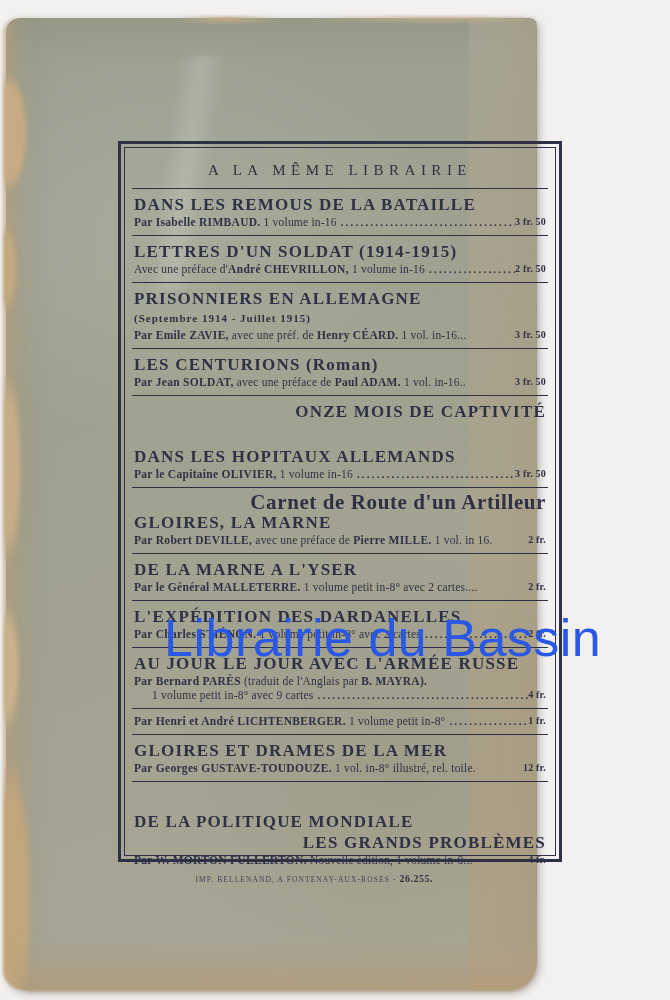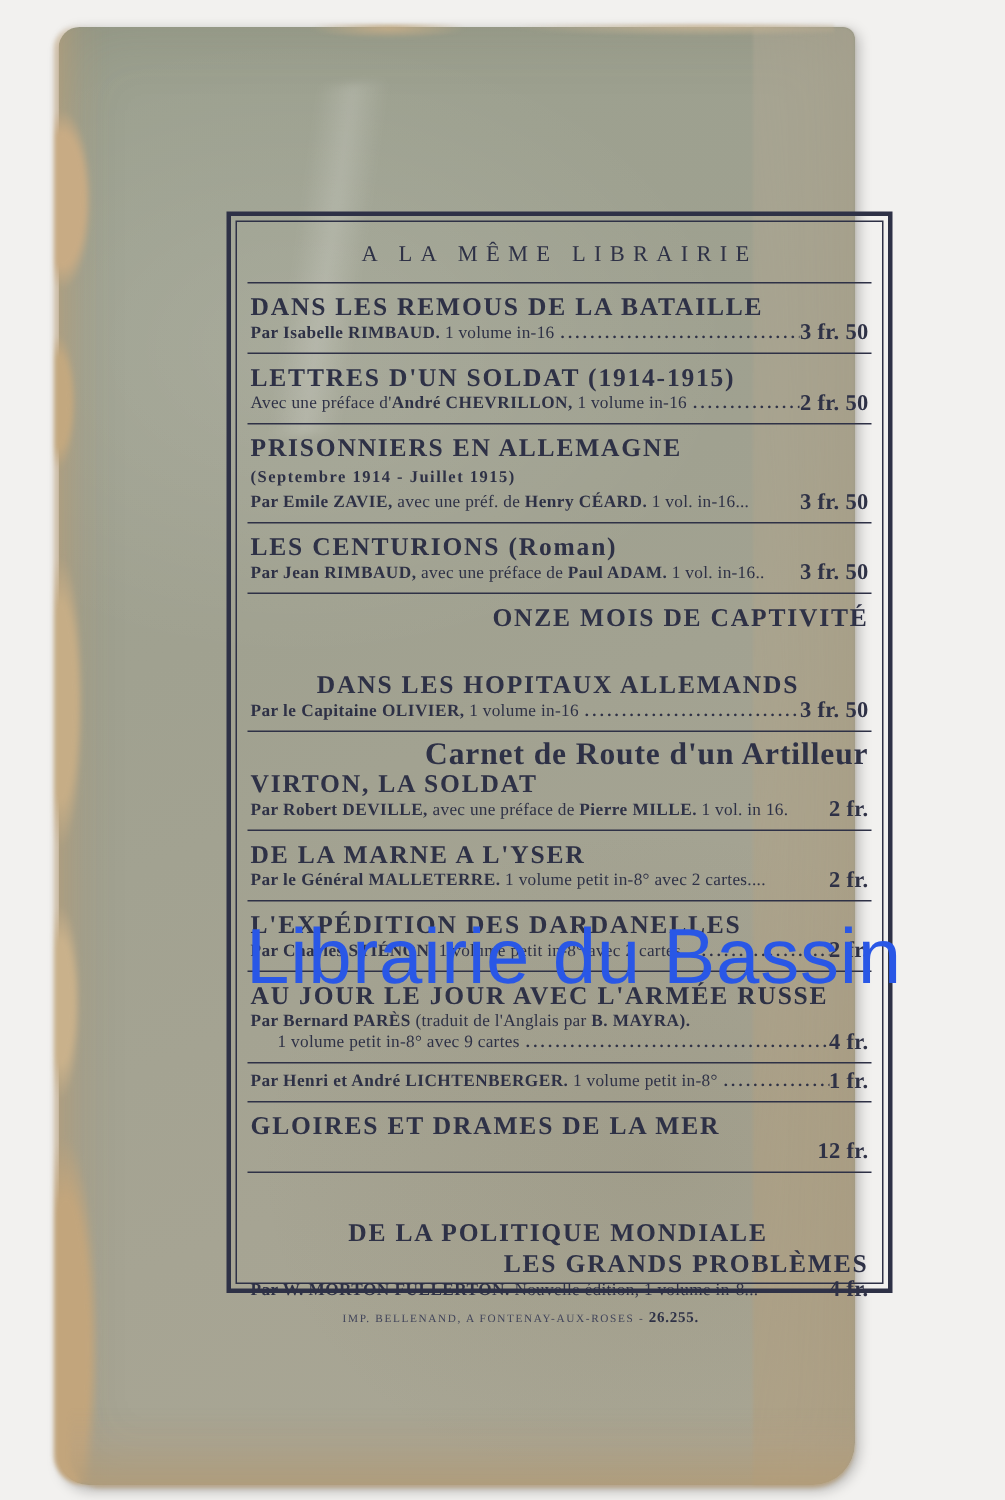--- a/index.html
+++ b/index.html
@@ -6,21 +6,21 @@
     --ink:#2e3146;
     --cover:#9da08e;
     --bg:#f2f1ef;
     --blue:#2957e6;
   }
   *{margin:0;padding:0;box-sizing:border-box;}
   html,body{width:670px;height:1000px;overflow:hidden;}
   body{background:var(--bg);position:relative;font-family:"Liberation Serif","DejaVu Serif",serif;color:var(--ink);}
 
   .book{
-    position:absolute;left:39px;top:18px;width:531px;height:972px;
+    position:absolute;left:6px;top:18px;width:531px;height:972px;
     background:
       radial-gradient(ellipse 420px 300px at 30% 22%, rgba(255,255,255,.10), transparent 70%),
       radial-gradient(ellipse 380px 320px at 75% 78%, rgba(110,100,70,.12), transparent 70%),
       linear-gradient(158deg,#9ba08f 0%,#a0a190 38%,#a6a493 72%,#aaa795 100%);
     border-radius:14px 8px 28px 20px;
     box-shadow:2px 3px 9px rgba(0,0,0,.28), inset 0 0 46px rgba(82,76,56,.18);
   }
   .edge-left{
     position:absolute;left:-3px;top:0;width:36px;height:100%;
     border-radius:14px 0 0 20px;
@@ -75,32 +75,32 @@
     text-align:center;font-size:15px;letter-spacing:5.5px;
     padding:14px 0 9px;font-weight:500;white-space:nowrap;
   }
   .entry{border-top:1.5px solid var(--ink);padding:5px 2px 6px;}
   .tline{white-space:nowrap;}
   .tline.title{font-size:17px;font-weight:bold;letter-spacing:1.2px;line-height:21px;}
   .tline.subtitle{font-size:11px;font-weight:bold;letter-spacing:1px;line-height:19px;}
   .tline.small{font-size:21px;font-weight:bold;letter-spacing:.6px;line-height:19px;}
   .a-center{text-align:left;}
   .a-left{text-align:right;}
-  .a-right{text-align:center;padding-right:2px;margin-top:24px;}
+  .a-right{text-align:left;padding-right:2px;margin-top:24px;}
   .byline{
     display:flex;align-items:center;
     font-size:11.5px;line-height:14px;white-space:nowrap;letter-spacing:.2px;
   }
   .byline.ind{padding-left:18px;}
   .byline b{letter-spacing:.3px;}
   .leader{
     flex:1 1 0;min-width:0;overflow:hidden;
     letter-spacing:2.2px;padding:0 4px;font-weight:bold;font-size:11px;
   }
-  .price{font-weight:bold;white-space:nowrap;font-size:15px;}
+  .price{font-weight:bold;white-space:nowrap;font-size:10px;}
 
   .imprint{
     position:absolute;top:855px;right:104px;
     font-size:7.5px;letter-spacing:1.1px;color:#41445a;white-space:nowrap;
   }
   .imprint .num{font-size:10px;font-weight:bold;letter-spacing:.5px;color:var(--ink);}
 
   .watermark{
     position:absolute;left:164px;top:608px;
     font-family:"Liberation Sans","DejaVu Sans",sans-serif;
@@ -143,37 +143,37 @@
           <div class="tline subtitle a-center">(Septembre 1914 - Juillet 1915)</div>
           <div class="byline">
             <span><b>Par Emile ZAVIE,</b> avec une préf. de <b>Henry CÉARD.</b> 1 vol. in-16...</span>
             <span class="leader"></span>
             <span class="price">3 fr. 50</span>
           </div>
         </div>
         <div class="entry">
           <div class="tline title a-center">LES CENTURIONS  (Roman)</div>
           <div class="byline">
-            <span><b>Par Jean RIMBAUD,</b> avec une préface de <b>Paul ADAM.</b>  1 vol. in-16..</span>
+            <span><b>Par Jean SOLDAT,</b> avec une préface de <b>Paul ADAM.</b>  1 vol. in-16..</span>
             <span class="leader"></span>
             <span class="price">3 fr. 50</span>
           </div>
         </div>
         <div class="entry">
           <div class="tline title a-left">ONZE MOIS DE CAPTIVITÉ</div>
           <div class="tline title a-right">DANS LES HOPITAUX ALLEMANDS</div>
           <div class="byline">
             <span><b>Par le Capitaine OLIVIER,</b> 1 volume in-16 </span>
             <span class="leader">..........................................................................................</span>
             <span class="price">3 fr. 50</span>
           </div>
         </div>
         <div class="entry">
           <div class="tline small a-left">Carnet de Route d'un Artilleur</div>
-          <div class="tline title a-center">VIRTON, LA SOLDAT</div>
+          <div class="tline title a-center">GLOIRES, LA MARNE</div>
           <div class="byline">
             <span><b>Par Robert DEVILLE,</b> avec une préface de <b>Pierre MILLE.</b> 1 vol. in 16.</span>
             <span class="leader"></span>
             <span class="price">2 fr.</span>
           </div>
         </div>
         <div class="entry">
           <div class="tline title a-center">DE LA MARNE A L'YSER</div>
           <div class="byline">
             <span><b>Par le Général MALLETERRE.</b> 1 volume petit in-8° avec 2 cartes....</span>
@@ -203,20 +203,21 @@
         <div class="entry">
           <div class="byline">
             <span><b>Par Henri et André LICHTENBERGER.</b> 1 volume petit in-8°</span>
             <span class="leader">..........................................................................................</span>
             <span class="price">1 fr.</span>
           </div>
         </div>
         <div class="entry">
           <div class="tline title a-center">GLOIRES ET DRAMES DE LA MER</div>
           <div class="byline">
+            <span><b>Par Georges GUSTAVE-TOUDOUZE.</b> 1 vol. in-8° illustré, rel. toile.</span>
             <span class="leader"></span>
             <span class="price">12 fr.</span>
           </div>
         </div>
         <div class="entry">
           <div class="tline title a-right">DE LA POLITIQUE MONDIALE</div>
           <div class="tline title a-left">LES GRANDS PROBLÈMES</div>
           <div class="byline">
             <span><b>Par W. MORTON FULLERTON.</b> Nouvelle édition, 1 volume in-8...</span>
             <span class="leader"></span>

